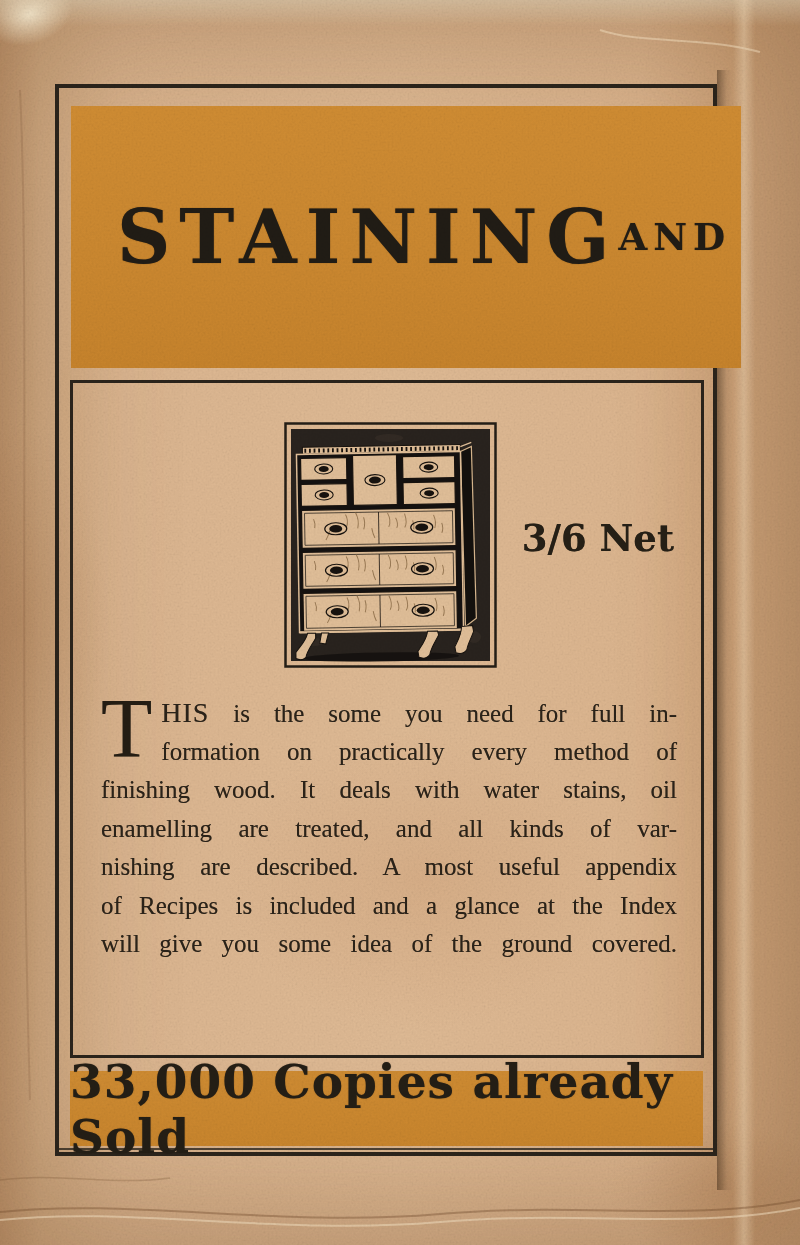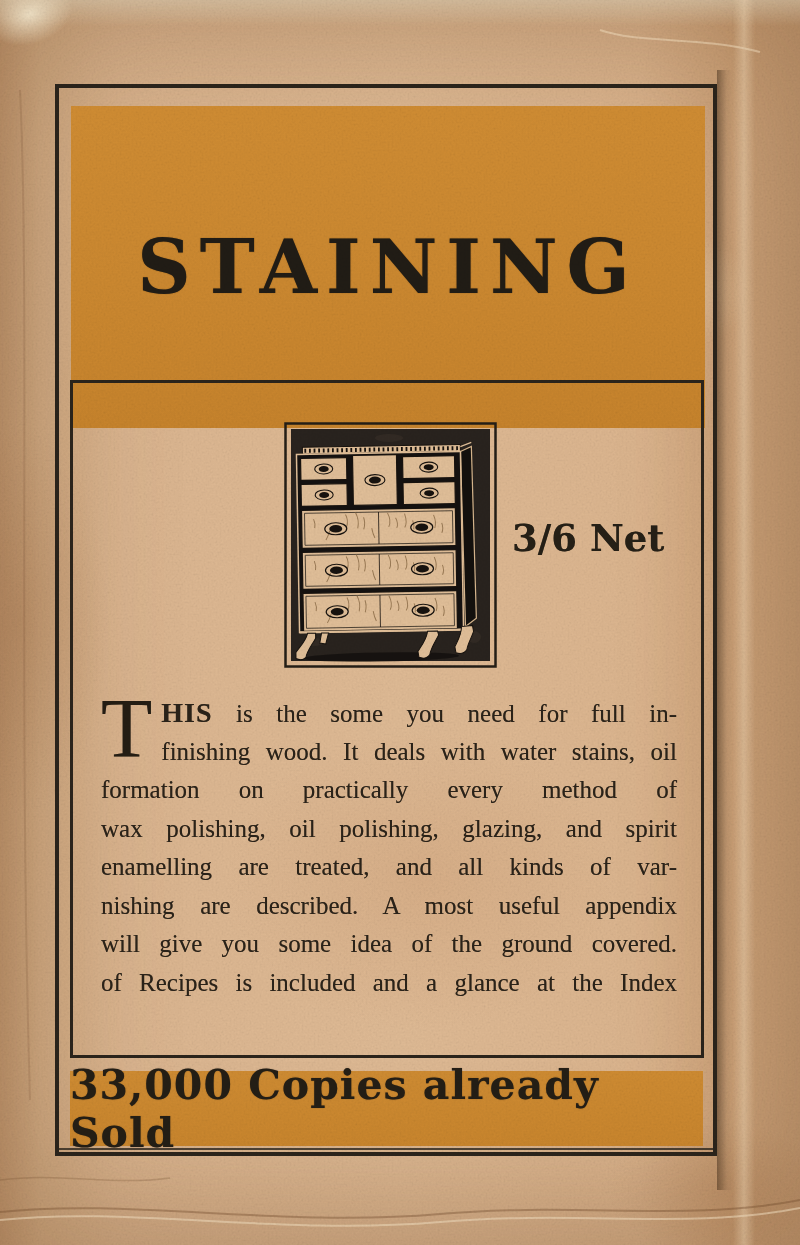--- a/index.html
+++ b/index.html
@@ -26,71 +26,72 @@
     transform:rotate(-18deg);}
   .right-fold{position:absolute;left:717px;top:70px;width:16px;height:1120px;
     background:linear-gradient(90deg, rgba(46,28,12,.45), rgba(46,28,12,.08) 60%, rgba(46,28,12,0));}
   .right-highlight{position:absolute;left:733px;top:0;width:22px;height:1245px;
     background:linear-gradient(90deg, rgba(240,216,182,0), rgba(240,216,182,.45), rgba(240,216,182,0));}
   
   .outer-border{position:absolute;left:55px;top:84px;width:662px;height:1072px;
     box-sizing:border-box;border:4px solid #2b241b;}
   .bottom-double-rule{position:absolute;left:59px;top:1148px;width:654px;height:2px;
     background:#2b241b;opacity:.8;}
-  .title-banner{position:absolute;left:71px;top:106px;width:634px;height:322px;
+  .title-banner{position:absolute;left:71px;top:106px;width:634px;height:262px;
     background:linear-gradient(180deg,#d18d33,#cd8930 55%,#c8842c);
     display:flex;align-items:center;justify-content:center;
-    color:#211c15;}
+    color:#211c15;padding-left:36px;}
   .title-main{font-family:"DejaVu Serif",serif;font-weight:bold;font-size:74px;
     line-height:88px;letter-spacing:9px;white-space:nowrap;
     text-shadow:0 0 1px rgba(33,26,14,.55);}
   .title-and{font-family:"DejaVu Serif",serif;font-weight:bold;font-size:37px;
     line-height:52px;letter-spacing:6px;text-shadow:0 0 1px rgba(33,26,14,.5);}
   .inner-box{position:absolute;left:70px;top:380px;width:634px;height:678px;
     box-sizing:border-box;border:3px solid #2b241b;}
   .price-label{position:absolute;left:116px;top:520px;width:124px;text-align:center;
     font-family:"DejaVu Serif",serif;font-weight:bold;font-size:34px;color:#262016;
     text-shadow:0 0 .5px rgba(38,32,22,.6);}
-  .price-value{position:absolute;left:512px;top:516px;width:162px;text-align:left;
+  .price-value{position:absolute;left:512px;top:516px;width:162px;text-align:right;
     font-family:"DejaVu Serif",serif;font-weight:bold;font-size:37px;color:#262016;
     text-shadow:0 0 .5px rgba(38,32,22,.6);}
   .illustration{position:absolute;left:284px;top:422px;width:213px;height:246px;}
   
   .blurb{position:absolute;left:101px;top:694px;width:576px;
     font-size:25px;line-height:38.5px;color:#2b2319;
     text-shadow:0 0 .4px rgba(43,35,25,.5);}
   .blurb .line{text-align:justify;text-align-last:justify;height:38.5px;}
   .blurb .line.last{}
   .dropcap{float:left;font-size:84px;line-height:66px;padding:2px 9px 0 0;
     color:#241d13;}
-  .firstword{font-size:28px;letter-spacing:1px;font-weight:bold;}
+  .firstword{font-size:28px;letter-spacing:1px;}
   
   .footer-banner{position:absolute;left:70px;top:1071px;width:633px;height:75px;
     background:linear-gradient(180deg,#d08c32,#ca862d);
     display:flex;align-items:center;justify-content:center;
-    font-family:"DejaVu Serif",serif;font-weight:bold;font-size:41px;color:#241e15;
+    font-family:"DejaVu Serif",serif;font-weight:bold;font-size:47px;color:#241e15;
     letter-spacing:1px;text-shadow:0 0 1px rgba(36,30,21,.55);}
   
   .creases{position:absolute;inset:0;pointer-events:none;}
   .noise{position:absolute;inset:0;mix-blend-mode:multiply;opacity:.20;pointer-events:none;}
 </style>
 </head>
 <body>
 
 <div class="stage">
   <div class="jacket"></div>
   <div class="corner-tear"></div>
   <div class="right-fold"></div>
   <div class="right-highlight"></div>
 
   <div class="outer-border"></div>
   <div class="bottom-double-rule"></div>
 
   <div class="title-banner">
     <div class="title-main">STAINING</div>
+    <div class="title-and">AND</div>
   </div>
 
   <div class="inner-box"></div>
 
   <div class="price-value">3/6 Net</div>
 
   <svg class="illustration" viewBox="0 0 213 246" xmlns="http://www.w3.org/2000/svg">
     <rect x="1.5" y="1.5" width="210" height="243" fill="none" stroke="#241e16" stroke-width="2.5"></rect>
     <rect x="7" y="7" width="199" height="232" fill="#29231e"></rect>
     <g opacity=".5" fill="#3b322a">
@@ -197,27 +198,26 @@
         <path d="M176,206 C176,214 172,220 169,226 L170,232 C175,234 179,232 181,229 C182,223 186,217 188,211 L187,205 Z"></path>
         <path d="M36,210 l-2,10 6,1 3,-11 z"></path>
       </g>
     </g>
   </svg>
 
   <div class="blurb">
     <div class="line">
       <span class="dropcap">T</span><span class="firstword">HIS</span> <span>is the some you need for full in-</span>
     </div>
+    <div class="line">formation on practically every method of</div>
     <div class="line">finishing wood.  It deals with water stains, oil</div>
-    <div class="line">formation on practically every method of</div>
-    <div class="line">wax polishing, oil polishing, glazing, and spirit</div>
     <div class="line">enamelling are treated, and all kinds of var-</div>
     <div class="line">nishing are described.  A most useful appendix</div>
+    <div class="line">of Recipes is included and a glance at the Index</div>
     <div class="line last">will give you some idea of the ground covered.</div>
-    <div class="line">of Recipes is included and a glance at the Index</div>
   </div>
 
   <div class="footer-banner">33,000 Copies already Sold</div>
 
   <svg class="creases" viewBox="0 0 800 1245" xmlns="http://www.w3.org/2000/svg">
     <path d="M0,1212 C130,1198 280,1228 440,1214 C580,1202 690,1222 800,1200" fill="none" stroke="rgba(112,74,42,.38)" stroke-width="2"></path>
     <path d="M0,1220 C130,1206 280,1236 440,1222 C580,1210 690,1230 800,1208" fill="none" stroke="rgba(243,223,192,.55)" stroke-width="2"></path>
     <path d="M0,1180 C60,1172 110,1186 170,1178" fill="none" stroke="rgba(112,74,42,.25)" stroke-width="1.5"></path>
     <path d="M600,30 C640,44 700,36 760,52" fill="none" stroke="rgba(243,223,192,.5)" stroke-width="2"></path>
     <path d="M20,90 C30,300 18,700 30,1100" fill="none" stroke="rgba(112,74,42,.18)" stroke-width="2"></path>

